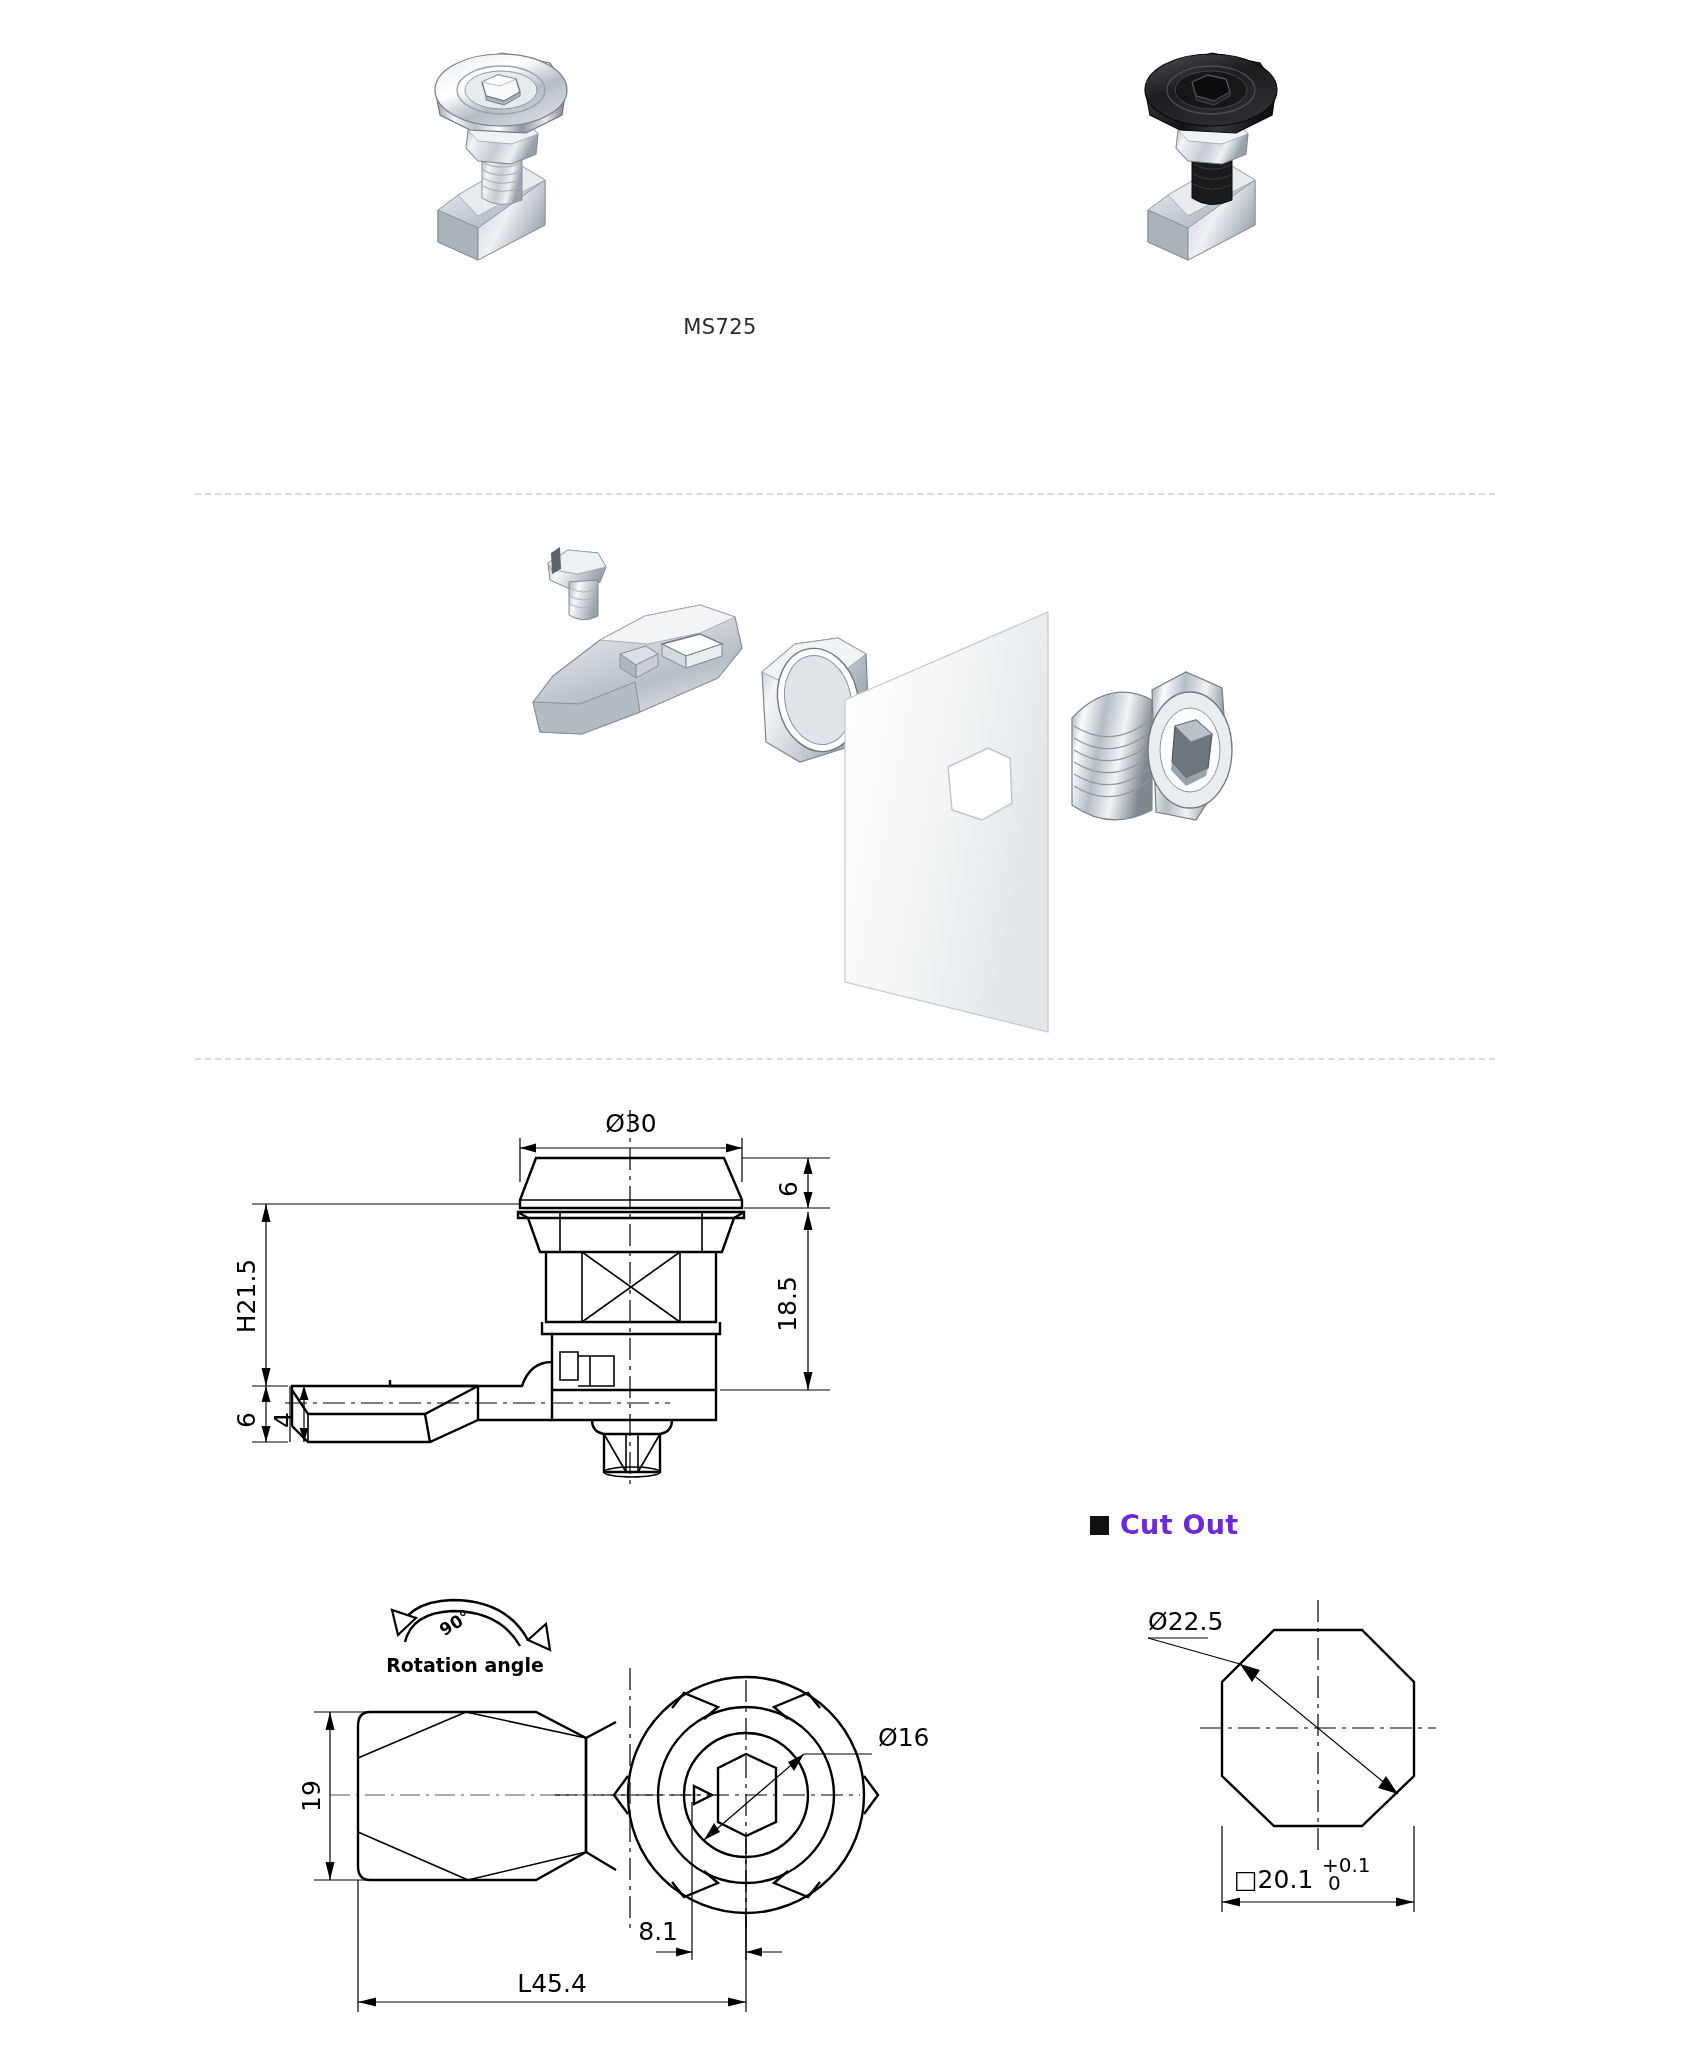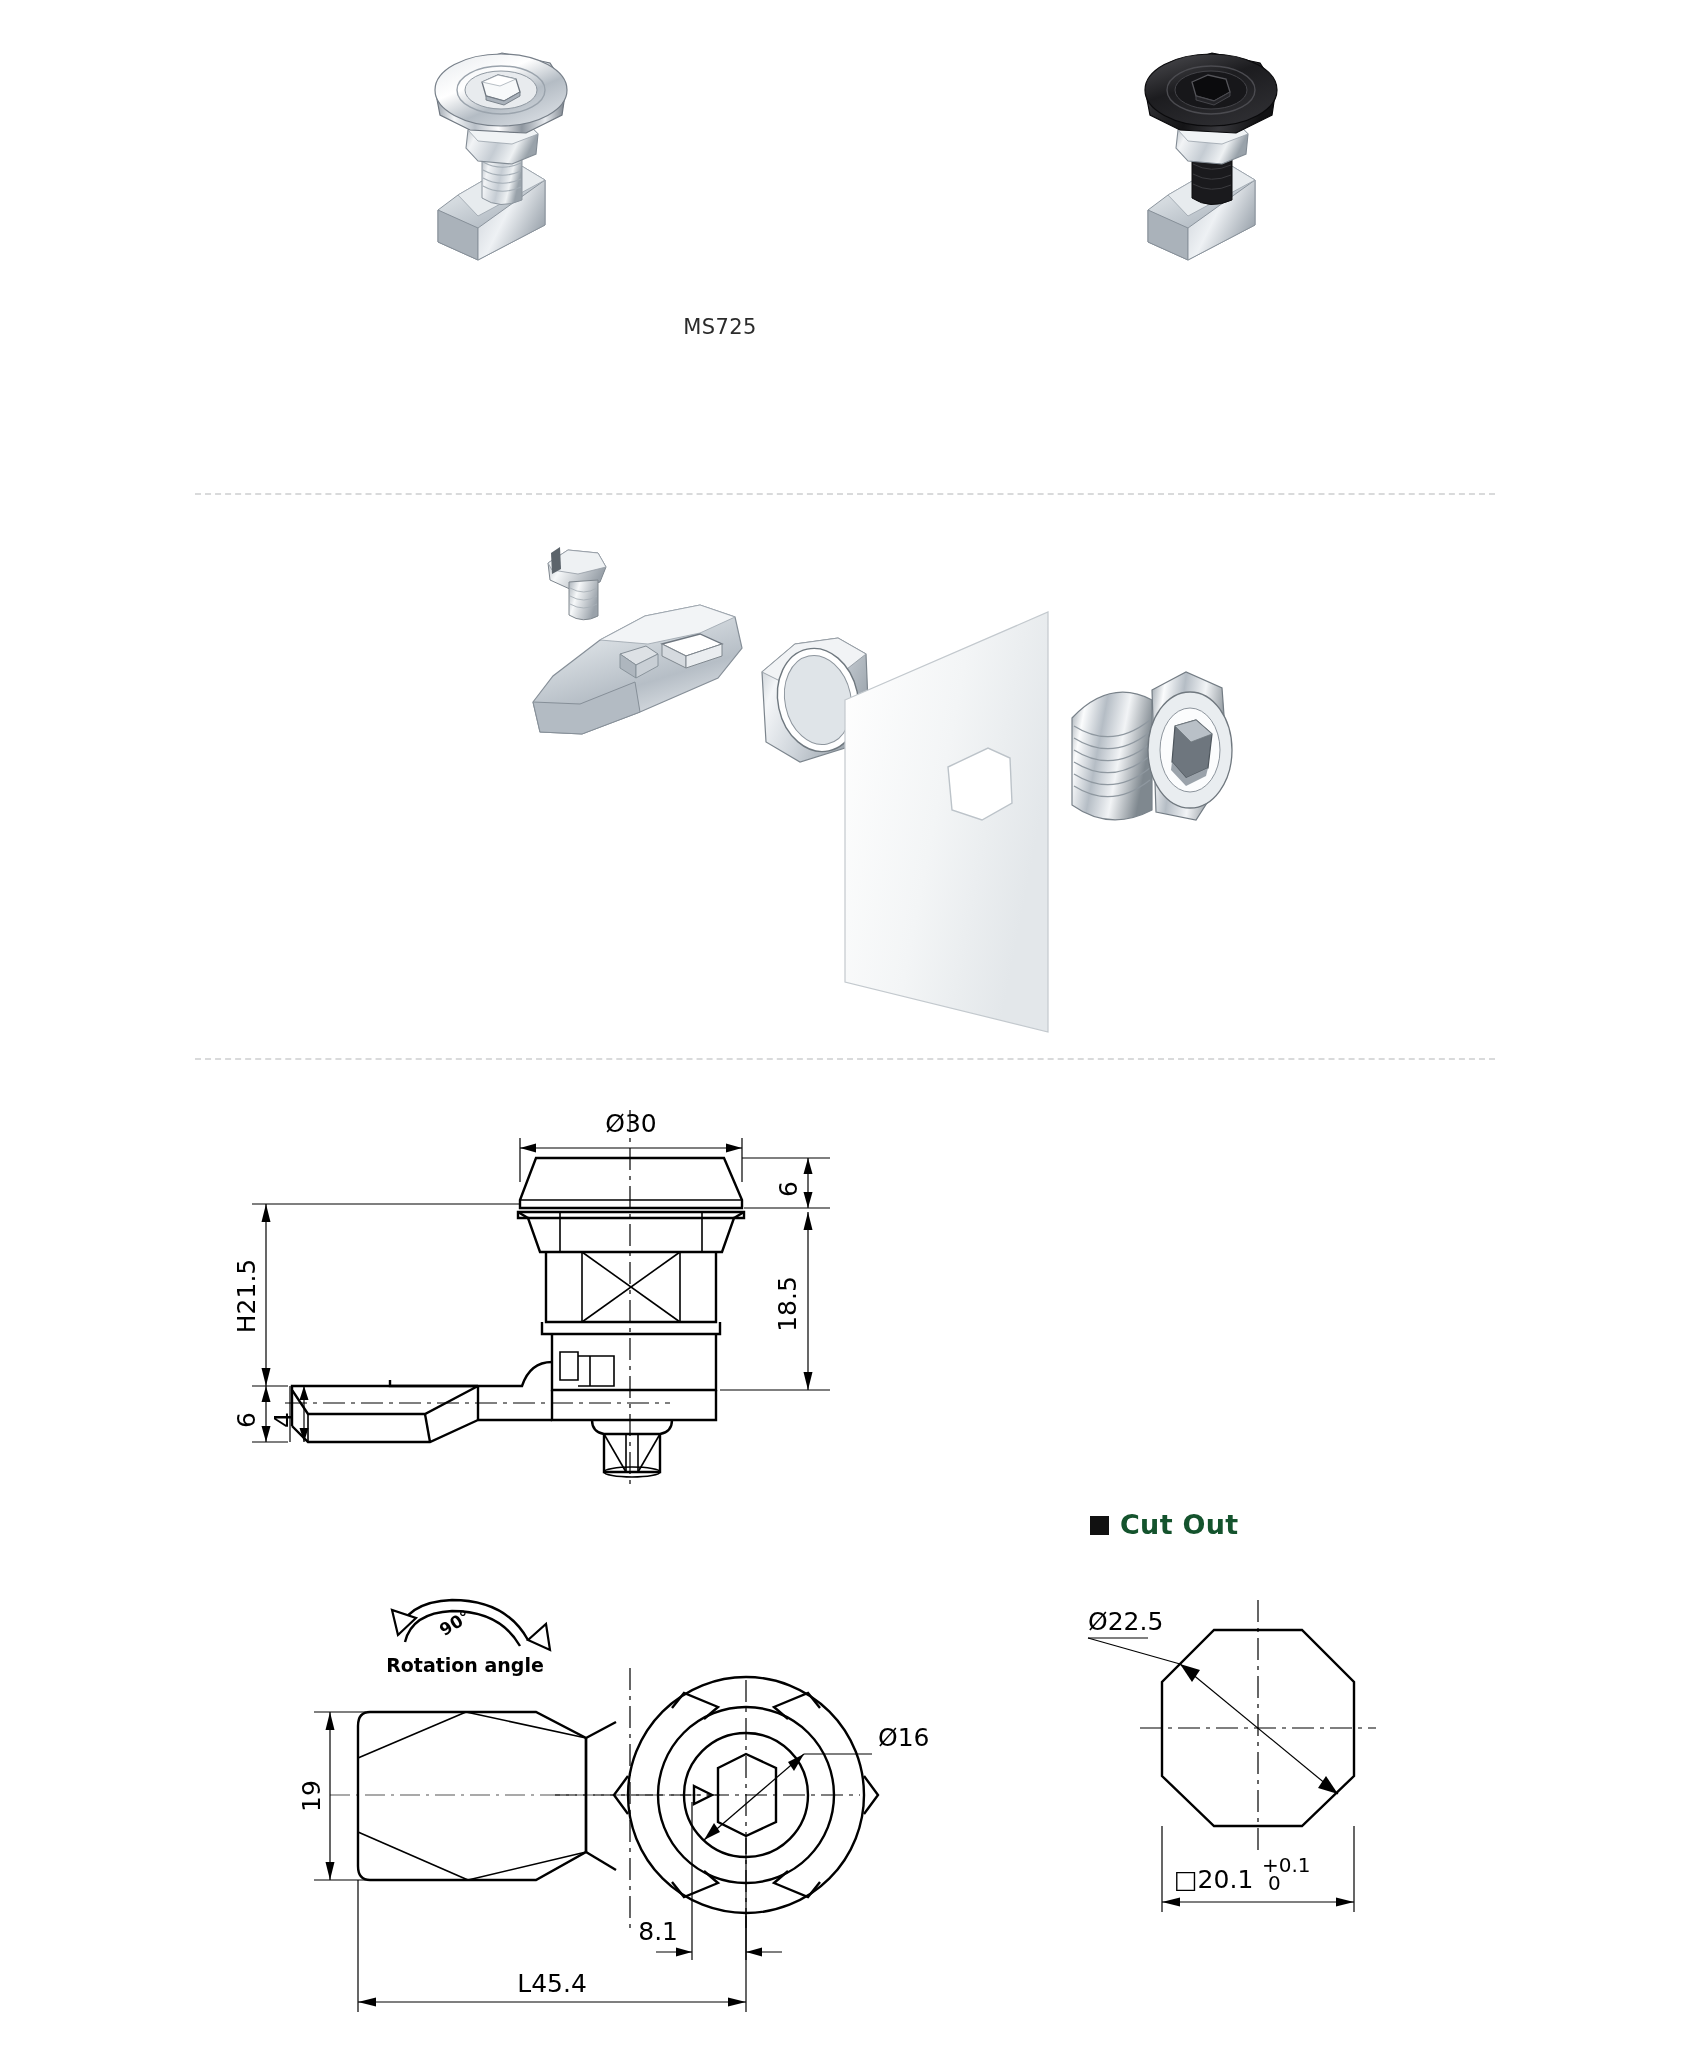--- a/index.html
+++ b/index.html
@@ -1,20 +1,20 @@
 <!DOCTYPE html>
 <html><head>
 <meta charset="utf-8">
 <style>
   html,body{margin:0;padding:0;background:#fff;}
   body{width:1684px;height:2072px;position:relative;font-family:"DejaVu Sans","Liberation Sans",sans-serif;color:#231f20;overflow:hidden;}
   .abs{position:absolute;}
   .divider{position:absolute;left:195px;width:1300px;height:0;border-top:2px dashed #d9dadb;}
   .model-label{position:absolute;width:100%;text-align:center;font-size:21px;letter-spacing:.4px;color:#2b2b2b;}
-  .cutout-title{position:absolute;font-size:27px;font-weight:bold;color:#14532d;letter-spacing:.3px;white-space:nowrap;}
+  .cutout-title{position:absolute;font-size:27px;font-weight:bold;color:#6d28d9;letter-spacing:.3px;white-space:nowrap;}
   .cutout-title .sq{display:inline-block;width:19px;height:19px;background:#111;margin-right:11px;vertical-align:-1px;}
   svg{display:block;overflow:visible;}
   .dimtxt{font-family:"DejaVu Sans","Liberation Sans",sans-serif;fill:#000;font-size:25px;}
   .dimtxt-sm{font-family:"DejaVu Sans","Liberation Sans",sans-serif;fill:#000;font-size:20px;}
   .rotlbl{font-family:"DejaVu Sans","Liberation Sans",sans-serif;fill:#000;font-size:19px;font-weight:bold;}
   .anglbl{font-family:"DejaVu Sans","Liberation Sans",sans-serif;fill:#000;font-size:17px;font-weight:bold;}
   .ln{stroke:#000;stroke-width:1.6;fill:none;}
   .ln-th{stroke:#000;stroke-width:2.4;fill:none;}
   .dim{stroke:#000;stroke-width:1.2;fill:none;}
   .ctr{stroke:#000;stroke-width:1.2;fill:none;stroke-dasharray:22 6 4 6;}
@@ -408,21 +408,21 @@
     <line class="dim" x1="446" y1="336" x2="446" y2="432"></line>
     <line class="dim" x1="58" y1="422" x2="446" y2="422"></line>
     <path d="M58 422 L76 417.5 L76 426.5 Z" fill="#000"></path>
     <path d="M446 422 L428 417.5 L428 426.5 Z" fill="#000"></path>
     <text class="dimtxt" x="252" y="412" text-anchor="middle">L45.4</text>
   </g>
 
 </svg>
 </div>
 
-<div class="abs" style="left:1040px;top:1590px;width:400px;height:360px;">
+<div class="abs" style="left:1100px;top:1590px;width:400px;height:360px;">
 <svg width="400" height="360" viewBox="0 0 400 360">
 
   <line class="ctr" x1="218" y1="10" x2="218" y2="262"></line>
   <line class="ctr" x1="100" y1="138" x2="336" y2="138"></line>
 
   <path class="ln-th" d="M174 40 L262 40 L314 92 L314 186 L262 236 L174 236 L122 186 L122 92 Z"></path>
 
   <g>
     <line class="dim" x1="140" y1="74" x2="298" y2="204"></line>
     <path d="M140 74 L160 80 L152 92 Z" fill="#000"></path>

